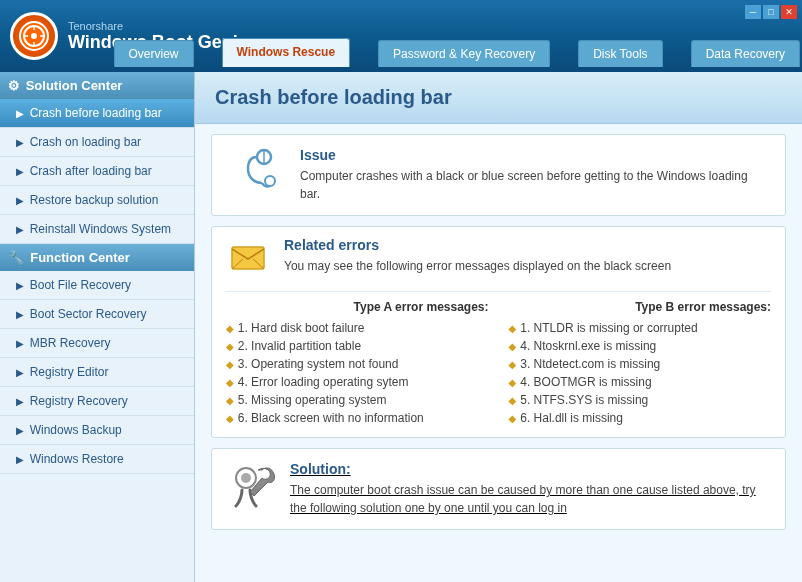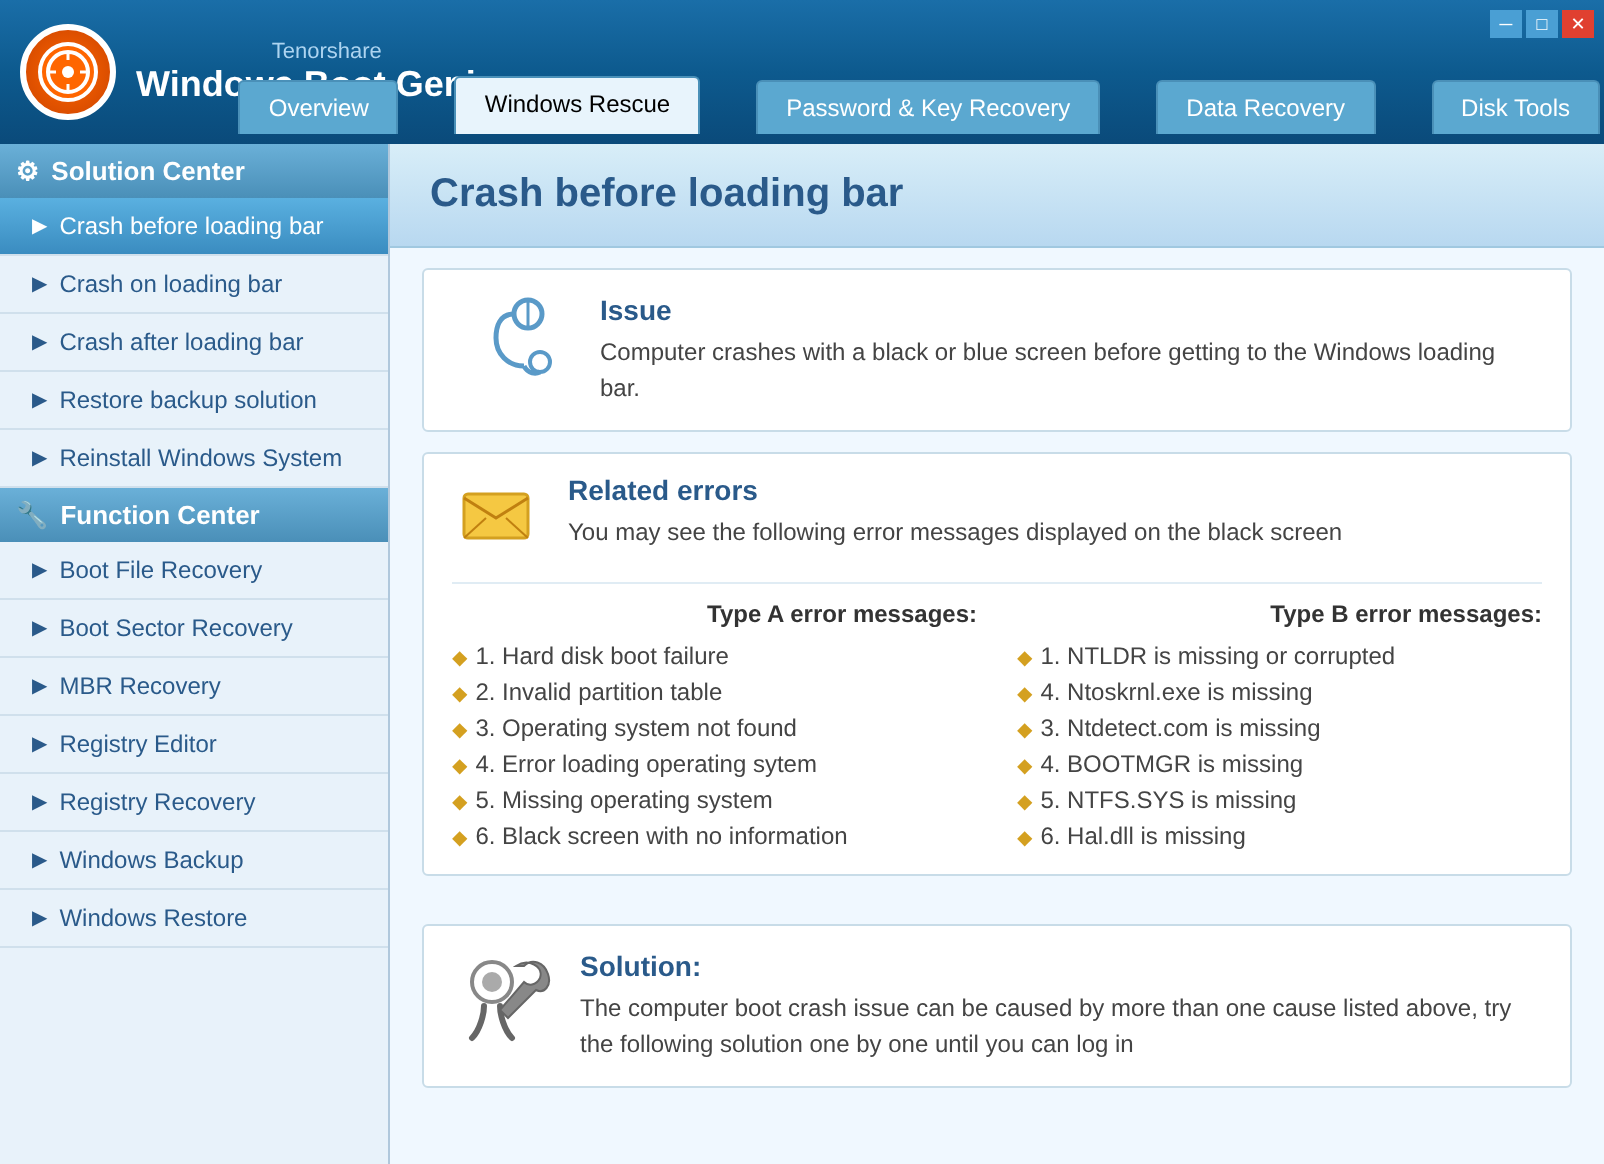--- a/index.html
+++ b/index.html
@@ -11,21 +11,20 @@
       height: 72px;
       display: flex;
       align-items: center;
       padding: 0 10px;
       position: relative;
     }
     .header-logo {
       display: flex;
       align-items: center;
       gap: 10px;
-      text-align: center;
     }
     .logo-icon {
       width: 48px;
       height: 48px;
       background: radial-gradient(circle, #ff6600, #cc4400);
       border-radius: 50%;
       border: 3px solid #fff;
       display: flex;
       align-items: center;
       justify-content: center;
@@ -74,22 +73,22 @@
       font-size: 12px;
       cursor: pointer;
       border-top-left-radius: 3px;
       border-top-right-radius: 3px;
       margin-right: 2px;
       border: 1px solid #4a90b8;
       border-bottom: none;
     }
     .nav-tab.active {
       background: #e8f4fc;
-      color: #000000;
-      font-weight: normal;
+      color: #c2410c;
+      font-weight: bold;
       padding-bottom: 8px;
     }
 
     
     .main-layout {
       display: flex;
       height: calc(582px - 72px);
     }
 
     
@@ -175,21 +174,21 @@
       font-size: 12px;
       color: #444;
       line-height: 1.5;
     }
 
     
     .errors-section {
       background: white;
       border: 1px solid #c8dce8;
       border-radius: 3px;
-      margin-bottom: 24px;
+      margin-bottom: 10px;
       padding: 10px 14px;
     }
     .errors-header {
       display: flex;
       gap: 14px;
       align-items: flex-start;
       margin-bottom: 8px;
       padding-bottom: 6px;
       border-bottom: 1px solid #e0ecf4;
     }
@@ -228,21 +227,22 @@
 
     
     .solution-section {
       background: white;
       border: 1px solid #c8dce8;
       border-radius: 3px;
       margin-bottom: 10px;
       padding: 12px 14px;
       display: flex;
       gap: 14px;
-      align-items: flex-start;
+      align-items: center;
+      text-decoration: underline;
     }
     .solution-icon {
       font-size: 32px;
       width: 50px;
       text-align: center;
       flex-shrink: 0;
     }
 
     
     .content::-webkit-scrollbar { width: 14px; }
@@ -275,22 +275,22 @@
   <div class="win-controls">
     <button class="win-btn win-btn-min">─</button>
     <button class="win-btn win-btn-max">□</button>
     <button class="win-btn win-btn-close">✕</button>
   </div>
 
   <div class="nav-tabs">
     <div class="nav-tab">Overview</div>
     <div class="nav-tab active">Windows Rescue</div>
     <div class="nav-tab">Password &amp; Key Recovery</div>
+    <div class="nav-tab">Disk Tools</div>
     <div class="nav-tab">Data Recovery</div>
-    <div class="nav-tab">Disk Tools</div>
   </div>
 </div>
 
 <div class="main-layout">
 
   <div class="sidebar">
 
     <div class="sidebar-section-header">
       <span>⚙</span>
       <span>Solution Center</span>

